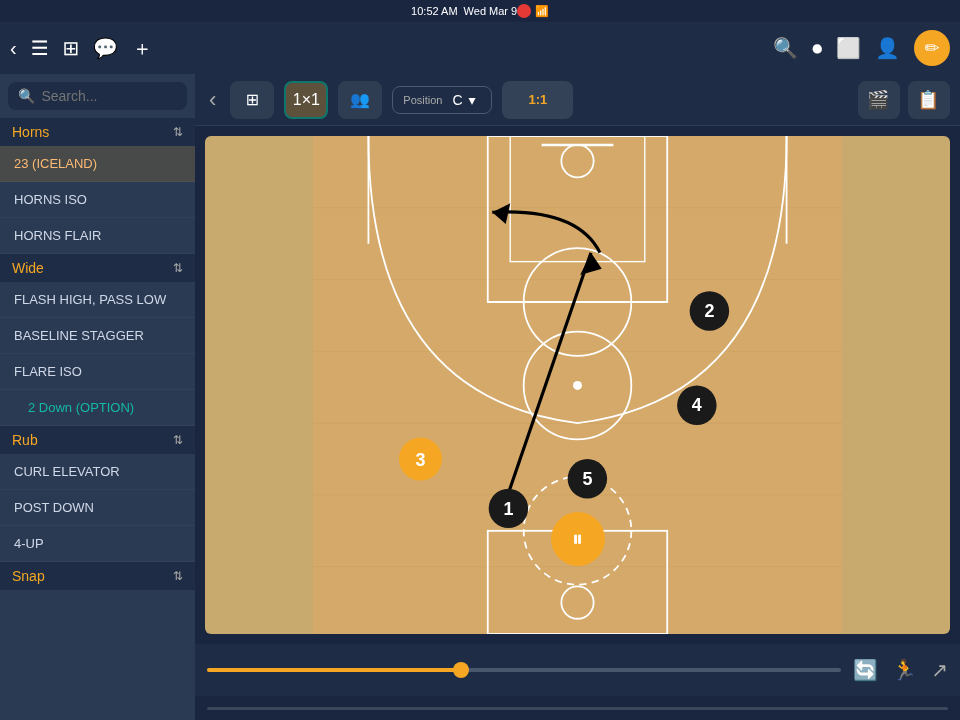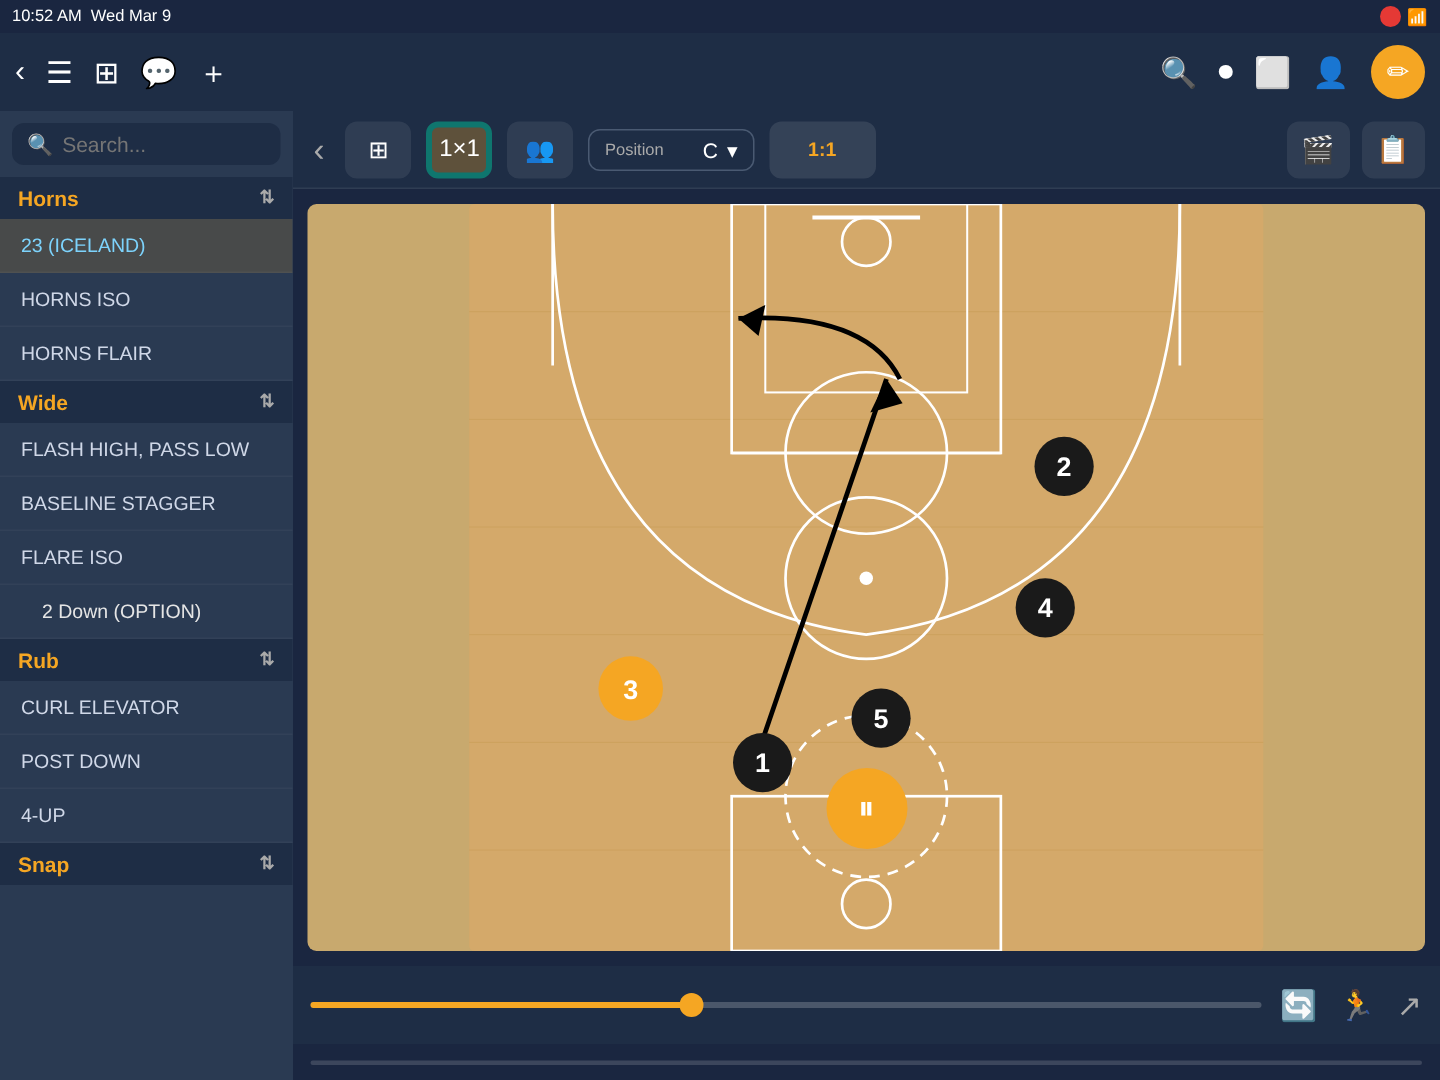--- a/index.html
+++ b/index.html
@@ -4,21 +4,21 @@
   <style>
     * { box-sizing: border-box; margin: 0; padding: 0; }
     body { width: 960px; height: 720px; overflow: hidden; font-family: -apple-system, 'Helvetica Neue', Arial, sans-serif; background: #1a2640; display: flex; flex-direction: column; }
 
     
     .status-bar {
       background: #1a2640;
       height: 22px;
       display: flex;
       align-items: center;
-      justify-content: space-between;
+      justify-content: center;
       padding: 0 8px;
       font-size: 11px;
       color: white;
       flex-shrink: 0;
     }
     .status-bar-left { display: flex; align-items: center; gap: 6px; }
     .status-bar-right { display: flex; align-items: center; gap: 4px; }
     .record-indicator { background: #e53935; border-radius: 50%; width: 14px; height: 14px; display: inline-block; }
 
     
@@ -87,39 +87,40 @@
       border: none;
       outline: none;
       color: #aaa;
       font-size: 14px;
       flex: 1;
     }
     .search-icon { color: #aaa; font-size: 14px; }
 
     .category-header {
       display: flex;
+      align-items: center;
       justify-content: space-between;
       padding: 6px 12px;
       background: #1e2d45;
       color: #f5a623;
       font-size: 14px;
-      font-weight: 700;
+      font-weight: 400;
       cursor: pointer;
     }
     .category-header .sort-icon { color: #aaa; font-size: 12px; }
 
     .sidebar-item {
       padding: 10px 14px;
       color: #d0d8e8;
       font-size: 13px;
       cursor: pointer;
       border-bottom: 1px solid rgba(255,255,255,0.04);
     }
-    .sidebar-item.active { background: rgba(245,166,35,0.15); color: #7dd3fc; }
-    .sidebar-item.sub { padding-left: 28px; color: #e5e5e5; font-size: 13px; }
+    .sidebar-item.active { background: rgba(245,166,35,0.15); color: #fdba74; }
+    .sidebar-item.sub { padding-left: 28px; color: #14b8a6; font-size: 13px; }
 
     
     .right-panel {
       flex: 1;
       display: flex;
       flex-direction: column;
       background: #1a2640;
       overflow: hidden;
     }
 
@@ -142,35 +143,35 @@
     }
     .tab-btn {
       width: 44px; height: 38px;
       background: rgba(255,255,255,0.08);
       border-radius: 8px;
       display: flex; align-items: center; justify-content: center;
       cursor: pointer;
       color: white;
       font-size: 16px;
     }
-    .tab-btn.active { background: rgba(245,166,35,0.3); border: 4px solid #0f766e; }
+    .tab-btn.active { background: rgba(245,166,35,0.3); border: 2px solid #0f766e; }
 
     .position-select {
       display: flex;
       align-items: center;
       border: 1px solid #4a5a72;
       border-radius: 8px;
       padding: 5px 10px;
       color: white;
       font-size: 14px;
       gap: 6px;
       cursor: pointer;
       min-width: 100px;
     }
-    .position-label { color: #aaa; font-size: 11px; margin-right: 20px; }
+    .position-label { color: #aaa; font-size: 11px; margin-right: 4px; }
 
     .vs-badge {
       background: rgba(255,255,255,0.1);
       border-radius: 8px;
       width: 71px; height: 38px;
       display: flex; align-items: center; justify-content: center;
       color: #f5a623;
       font-size: 13px;
       font-weight: bold;
     }

